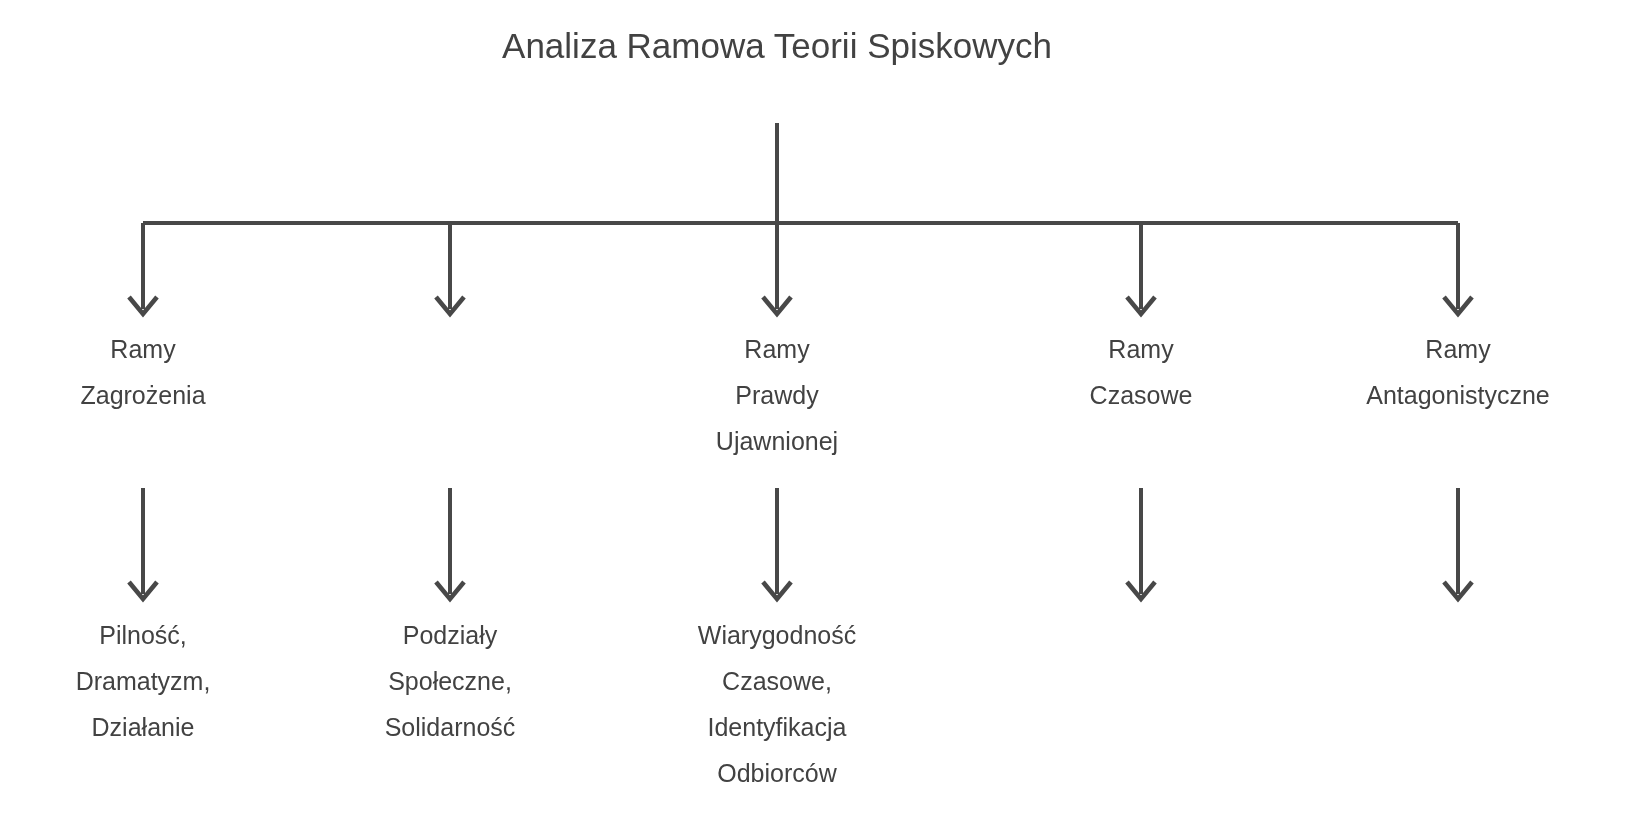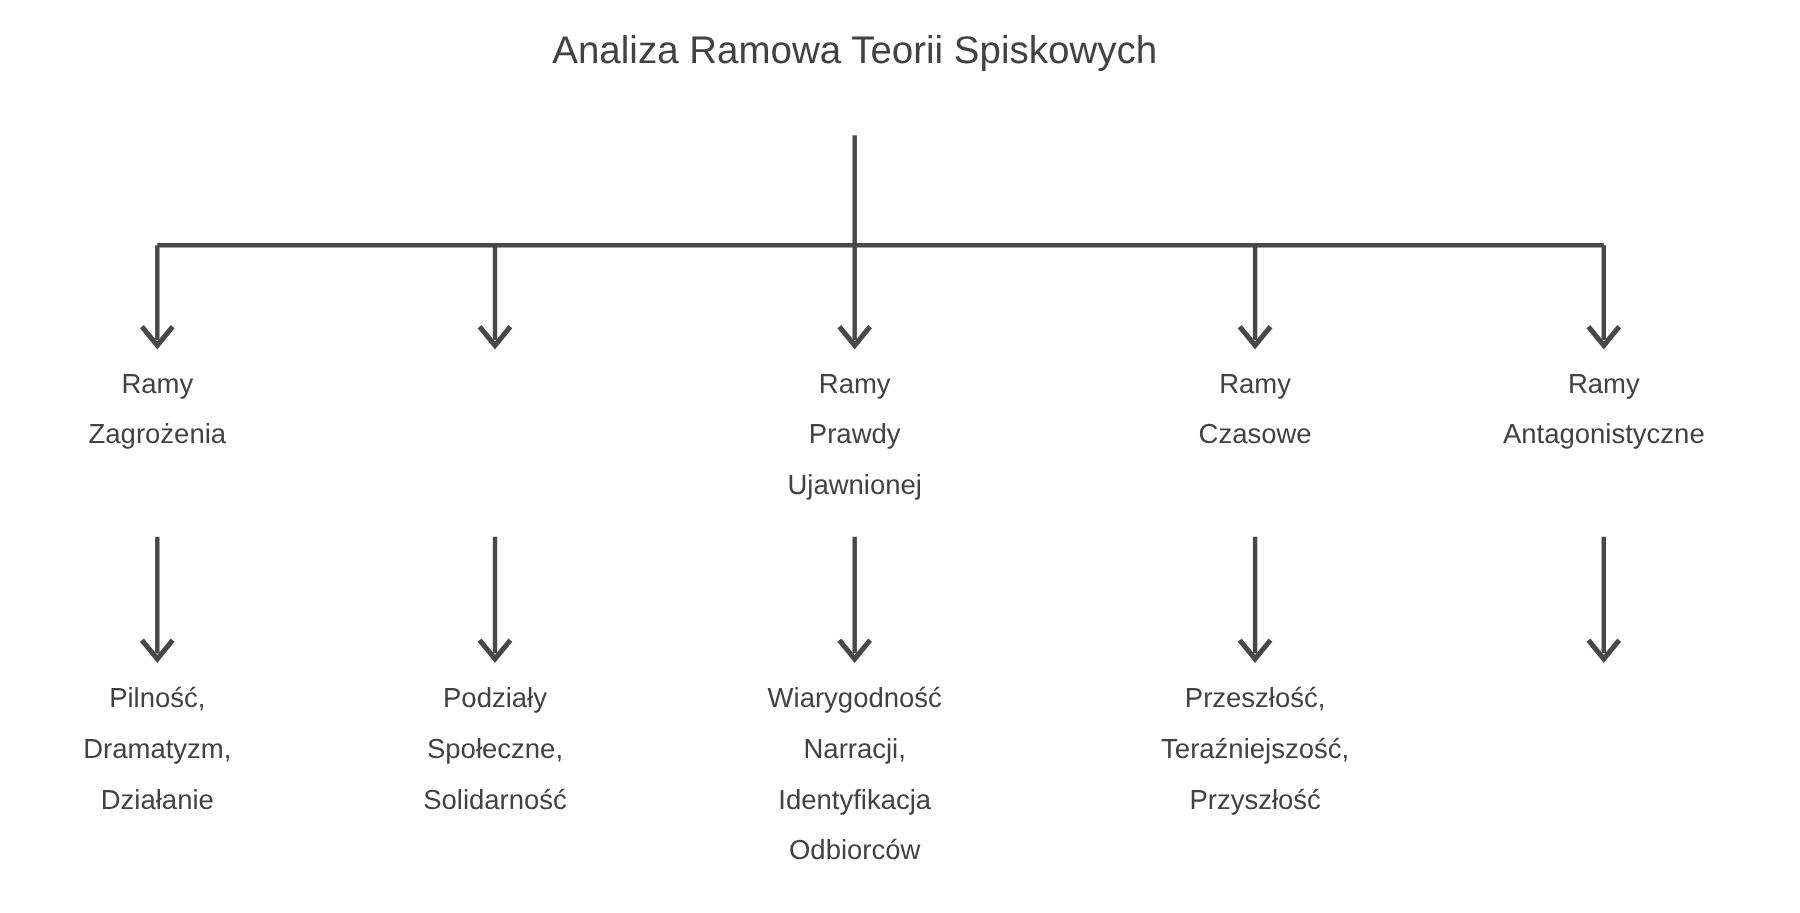--- a/index.html
+++ b/index.html
@@ -106,20 +106,17 @@
   <div class="branch-label col-5">Ramy
 Antagonistyczne</div>
 
   <div class="leaf-label col-1">Pilność,
 Dramatyzm,
 Działanie</div>
   <div class="leaf-label col-2">Podziały
 Społeczne,
 Solidarność</div>
   <div class="leaf-label col-3">Wiarygodność
-Narracji,
+Czasowe,
 Identyfikacja
 Odbiorców</div>
-  <div class="leaf-label col-4">Przeszłość,
-Teraźniejszość,
-Przyszłość</div>
 
 </div>
 
 </body></html>

